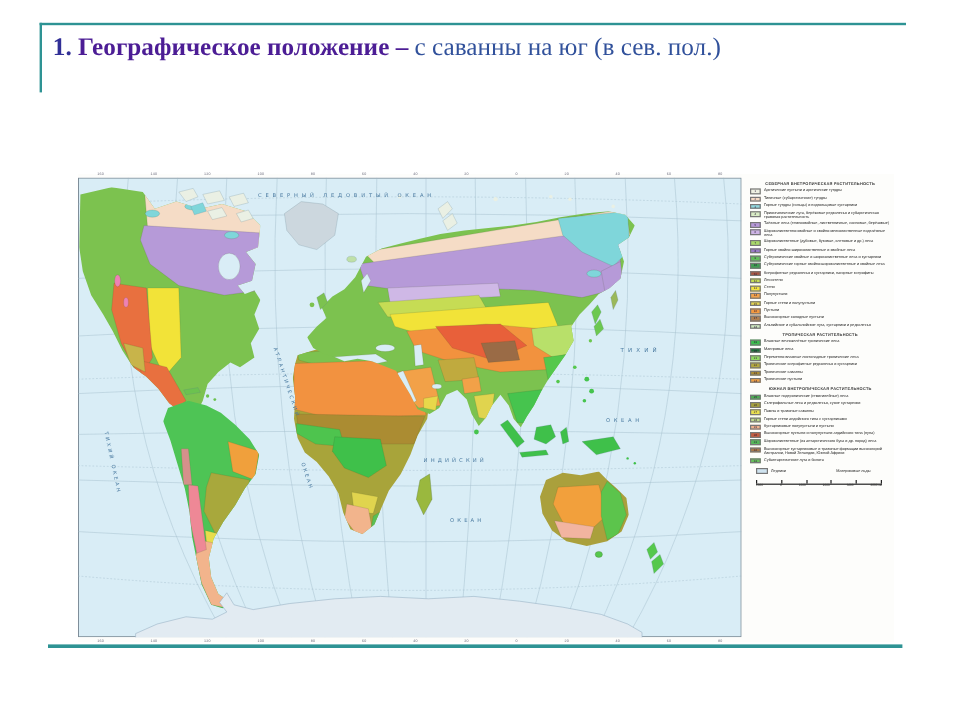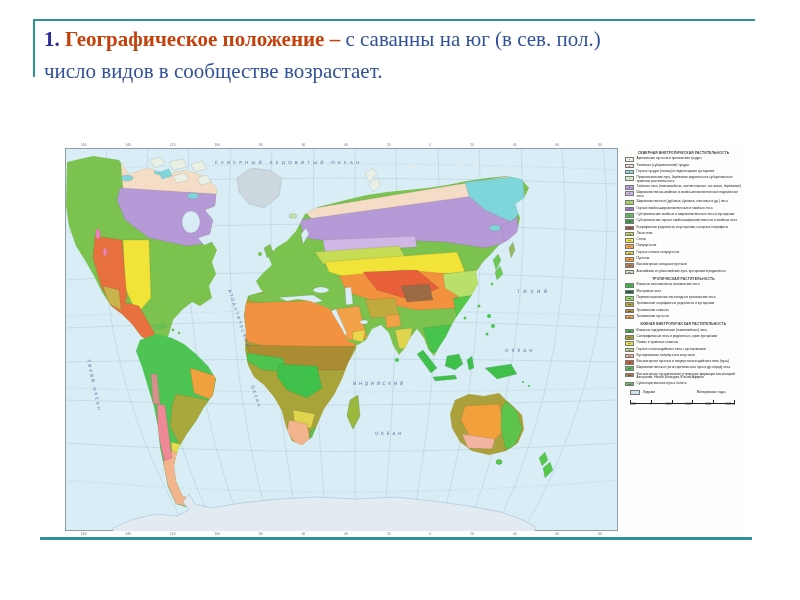--- a/index.html
+++ b/index.html
@@ -7,21 +7,21 @@
        font-family:"Liberation Sans",sans-serif}
   .accent{position:absolute;background:#2e9394}
   #acc-top{left:33px;top:19px;width:722px;height:2px}
   #acc-left{left:33px;top:19px;width:2px;height:58px}
   #acc-bottom{left:40px;top:537px;width:712px;height:3px}
 
   .title{position:absolute;left:44px;top:24px;width:724px;
          font-family:"Liberation Serif",serif;font-size:21px;line-height:1.5;color:#31519b}
   .title .num,.title .emph,.title .sep{font-weight:bold}
   .title .num{color:#312f96}
-  .title .emph,.title .sep{color:#c2410c}
+  .title .emph,.title .sep{color:#4c1d95}
 
   .map-wrap{position:absolute;left:65px;top:145px;width:680px;height:390px;background:#fdfdfb}
   svg.map{position:absolute;left:0;top:3px;width:553px;height:383px;display:block}
   .grat-row{position:absolute;left:0;width:553px;display:flex;justify-content:space-between;
             padding:0 16px;box-sizing:border-box;font-size:3px;color:#667;letter-spacing:.2px}
   #grat-top{top:-2px}
   #grat-bottom{top:387px}
 
   .legend{position:absolute;left:557px;top:3px;width:123px;height:383px;
           font-size:3.2px;color:#222;line-height:1.15}
@@ -48,21 +48,20 @@
 
 <div class="accent" id="acc-top"></div>
 <div class="accent" id="acc-left"></div>
 <div class="accent" id="acc-bottom"></div>
 
 <div class="title">
   <span class="num">1.</span>
   <span class="emph">Географическое положение</span>
   <span class="sep">–</span>
   <span class="body1">с саванны на юг (в сев. пол.)</span><br>
-  <span class="body2">число видов в сообществе возрастает.</span>
 </div>
 
 <div class="map-wrap">
   <div class="grat-row" id="grat-top">
       <span>160</span>
       <span>140</span>
       <span>120</span>
       <span>100</span>
       <span>80</span>
       <span>60</span>

